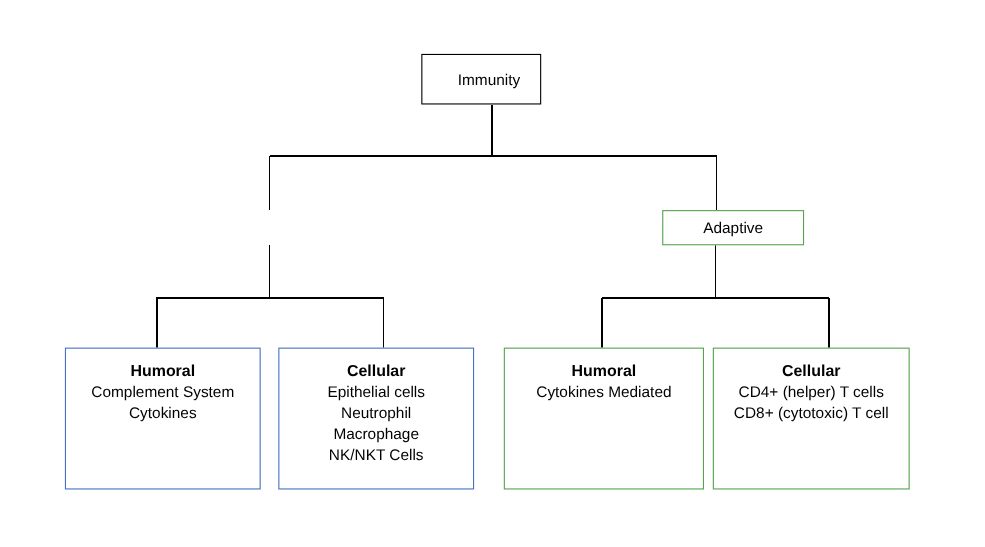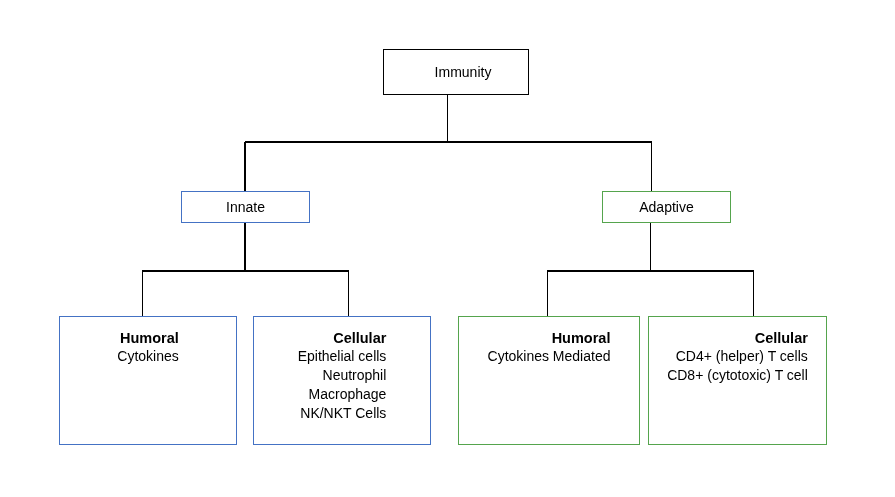--- a/index.html
+++ b/index.html
@@ -52,21 +52,21 @@
   .node-item {
     font-size: 14px;
     line-height: 19px;
     text-align: center;
     white-space: nowrap;
   }
   .leaf-body {
     padding-top: 12px;
     display: flex;
     flex-direction: column;
-    align-items: flex-end;
+    align-items: center;
   }
 </style>
 </head>
 <body>
 
 <div id="diagram">
 
   <svg id="connectors" viewBox="0 0 895 497" width="895" height="497" xmlns="http://www.w3.org/2000/svg">
     <g stroke="#000000" stroke-width="1.4" fill="none" shape-rendering="crispEdges">
 
@@ -82,35 +82,33 @@
       <line x1="142.5" y1="271" x2="142.5" y2="316"></line>
       <line x1="348.5" y1="271" x2="348.5" y2="316"></line>
 
       <line x1="650.5" y1="223" x2="650.5" y2="271"></line>
       <line x1="547" y1="271" x2="754" y2="271"></line>
       <line x1="547.5" y1="271" x2="547.5" y2="316"></line>
       <line x1="753.5" y1="271" x2="753.5" y2="316"></line>
     </g>
   </svg>
 
-  <div class="node centered" style="left:383px; top:49px; width:146px; height:46px; border:1.4px solid #000000;padding-left:14px;">
+  <div class="node centered" style="left:383px; top:49px; width:109px; height:46px; border:1.4px solid #000000;padding-left:14px;">
     <div class="node-title">Immunity</div>
   </div>
 
-  <div class="node centered" style="left:181px; top:191px; width:129px; height:32px; border:1.4px solid #4472c4;">
-    <div class="node-title">Innate</div>
-  </div>
 
   <div class="node centered" style="left:586px; top:191px; width:129px; height:32px; border:1.4px solid #55a44d;margin-left:16px;">
     <div class="node-title">Adaptive</div>
   </div>
 
   <div class="node" style="left:59px; top:316px; width:178px; height:129px; border:1.4px solid #4472c4;">
     <div class="leaf-body">
       <div class="node-title bold">Humoral</div>
+      <div class="node-item">Complement System</div>
       <div class="node-item">Cytokines</div>
     </div>
   </div>
 
   <div class="node" style="left:253px; top:316px; width:178px; height:129px; border:1.4px solid #4472c4;">
     <div class="leaf-body">
       <div class="node-title bold">Cellular</div>
       <div class="node-item">Epithelial cells</div>
       <div class="node-item">Neutrophil</div>
       <div class="node-item">Macrophage</div>

